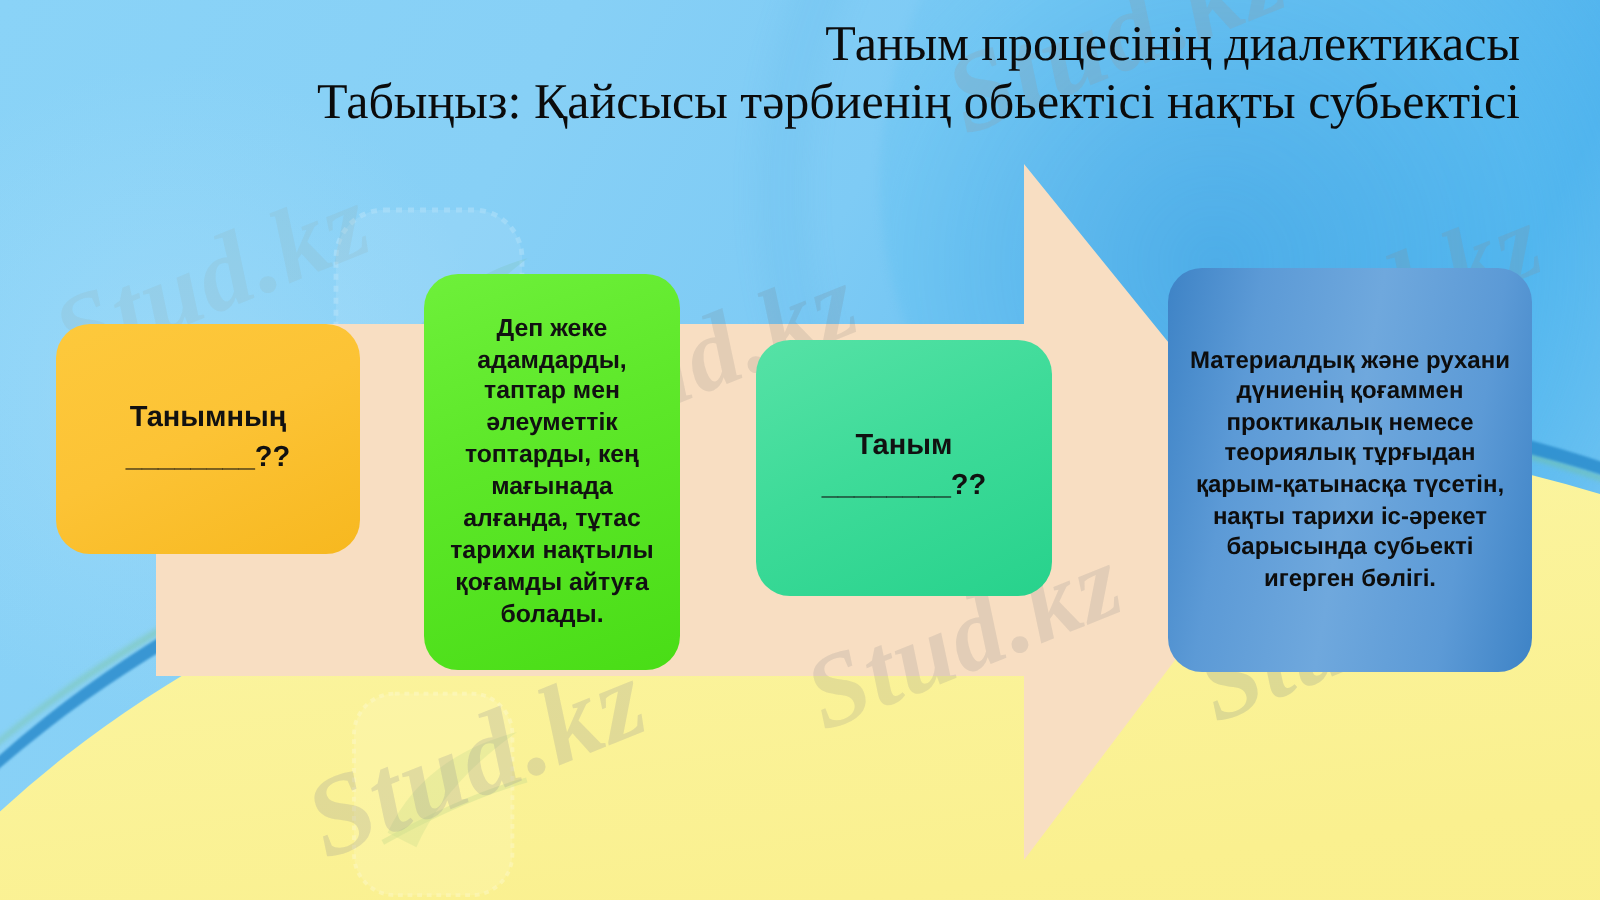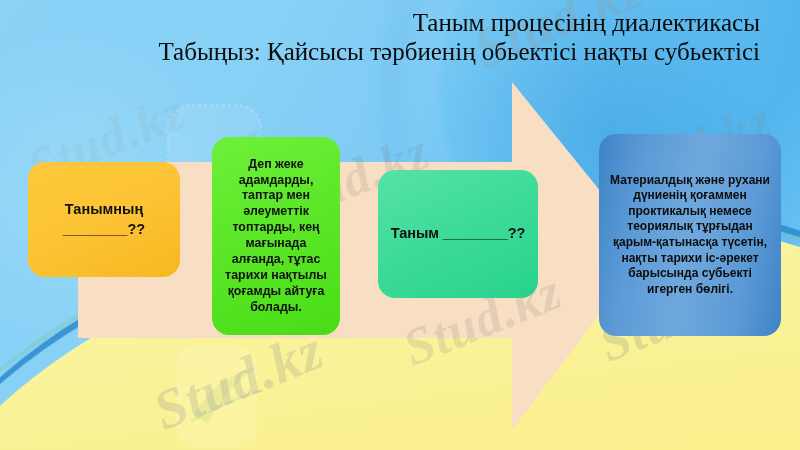--- a/index.html
+++ b/index.html
@@ -200,21 +200,21 @@
     border-radius: 17px;
     background: linear-gradient(160deg, #6ef03a 0%, #5ee82a 40%, #49dd16 100%);
     font-size: 12.4px;
     line-height: 1.28;
     padding: 4px 7px;
   }
 
   .box-3 {
     left: 378px;
     top: 170px;
-    width: 160px;
+    width: 148px;
     height: 128px;
     border-radius: 17px;
     background: linear-gradient(155deg, #56e2a6 0%, #3edb99 45%, #27d28c 100%);
     font-size: 14.5px;
     line-height: 1.35;
     padding: 0 8px;
   }
 
   .box-4 {
     left: 584px;
@@ -225,21 +225,20 @@
     background: linear-gradient(100deg,
         #3e83c6 0%,
         #5c9ad6 22%,
         #6fa8dd 50%,
         #5c9ad6 78%,
         #3e83c6 100%);
     font-size: 12.0px;
     line-height: 1.30;
     padding: 3px 6px;
     color: #0d0d0d;
-    margin-left: 15px;
   }
 
   .box-txt { display: block; }
 </style>
 </head>
 <body>
 
 <div id="slide">
 
   <div class="bg-base"></div>

